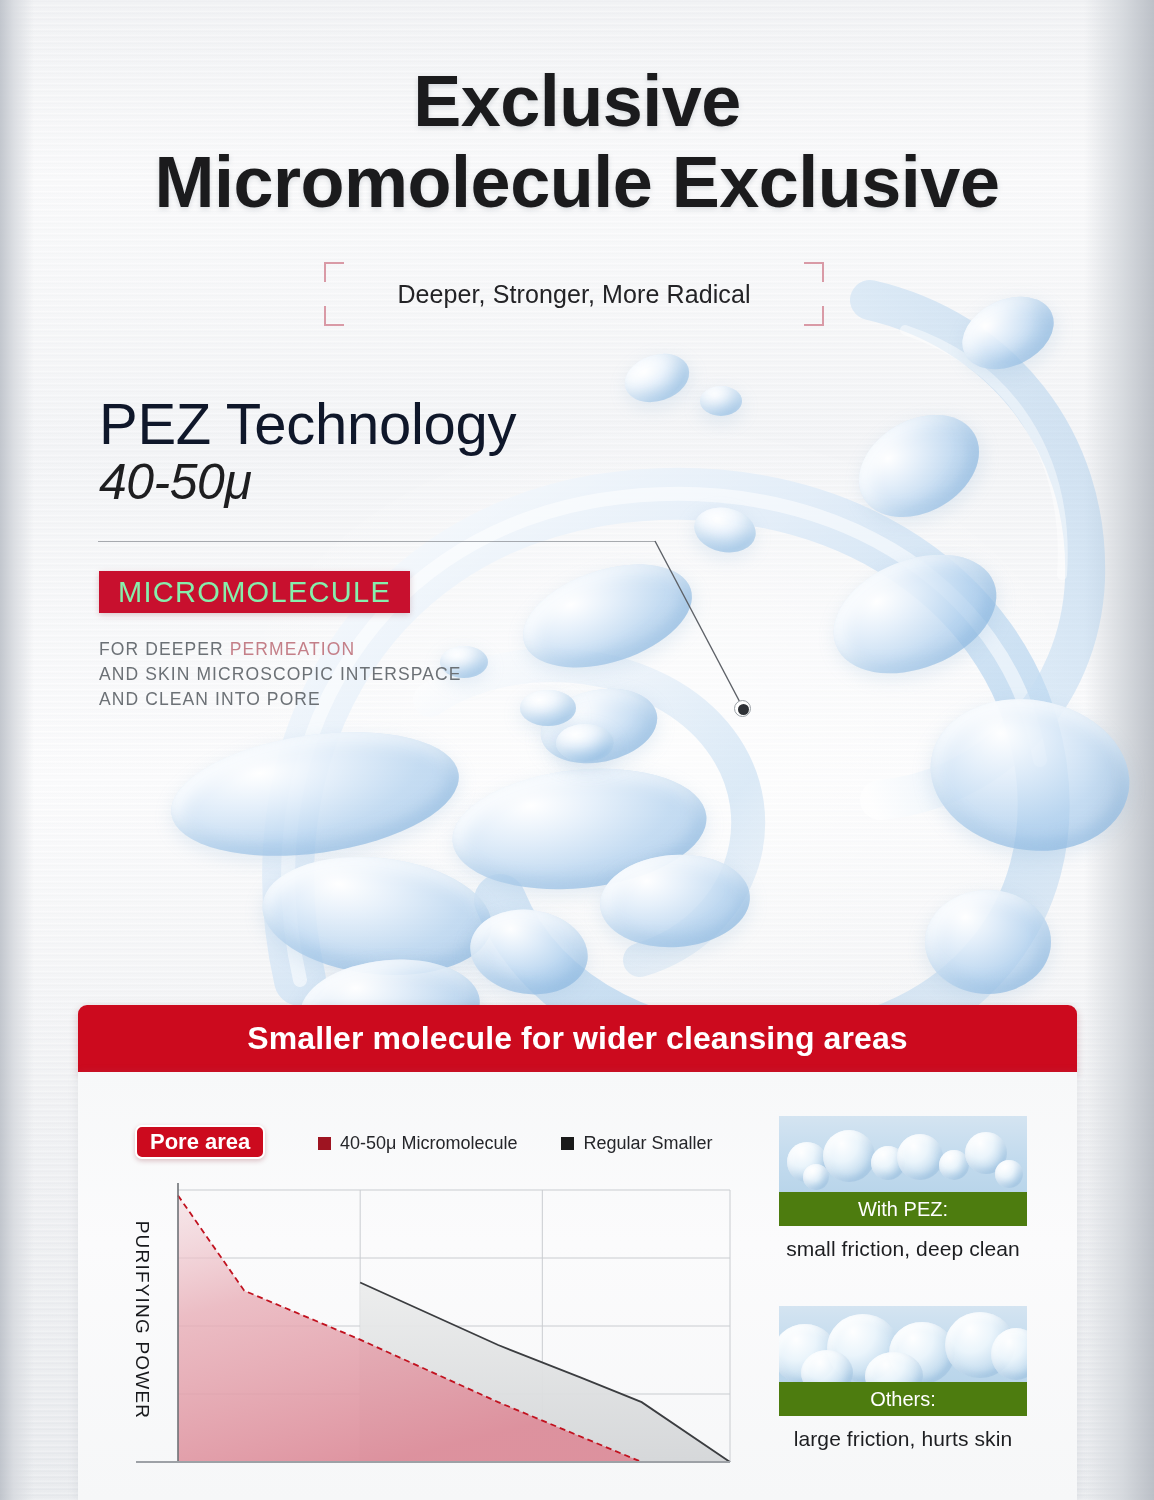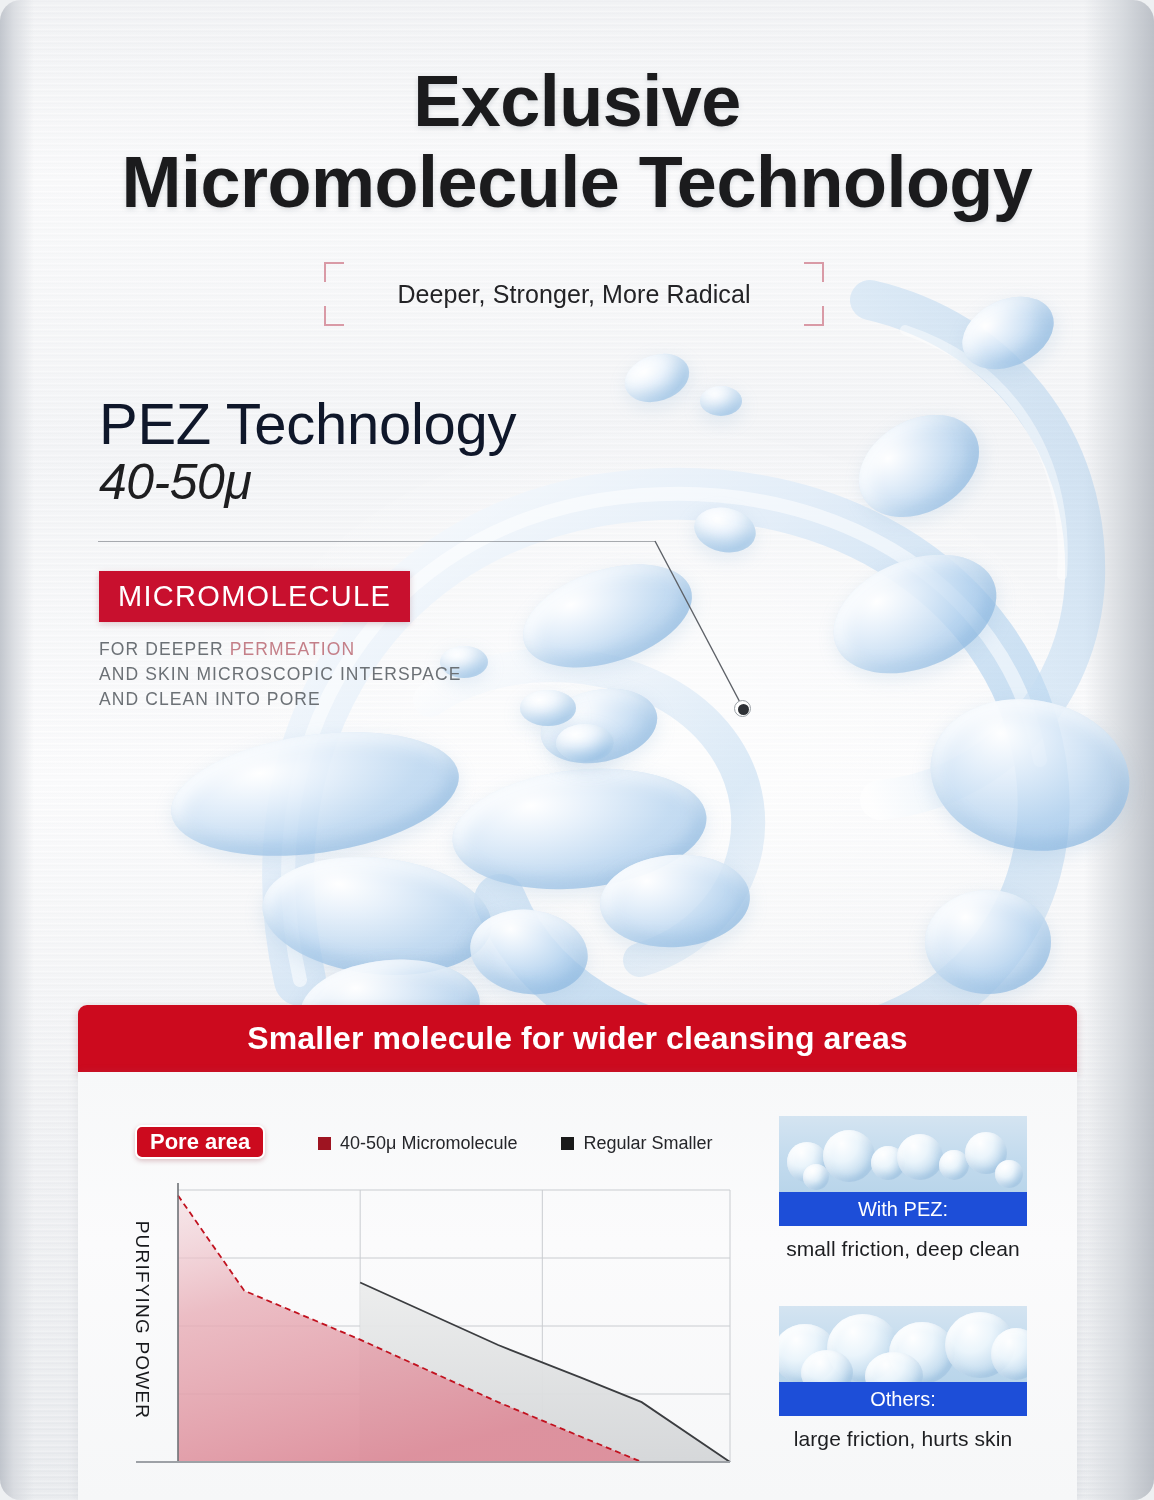--- a/index.html
+++ b/index.html
@@ -6,21 +6,21 @@
   * { margin:0; padding:0; box-sizing:border-box; }
   html,body { width:1154px; height:1500px; }
   body {
     font-family:"Liberation Sans", sans-serif;
     position:relative;
     overflow:hidden;
     background:#eef0f2;
   }
 
   
-  #stage { position:absolute; inset:0; overflow:hidden;border-radius:21px; }
+  #stage { position:absolute; inset:0; overflow:hidden; }
 
   .metal {
     position:absolute; inset:0;
     background:
       linear-gradient(180deg,#f2f3f5 0%,#fbfbfc 12%,#f4f5f7 30%,#fdfdfe 52%,#f1f2f4 74%,#e9ebee 100%),
       linear-gradient(90deg,#e6e8eb 0%,#fafbfc 18%,#f3f4f6 34%,#fdfdfe 55%,#eef0f3 78%,#dcdee2 100%);
   }
   .metal::after{
     content:"";
     position:absolute; inset:0;
@@ -72,22 +72,22 @@
     color:#0f172a; letter-spacing:-.3px; line-height:1; }
   .pez-size{ position:absolute; left:99px; top:457px; font-size:50px; font-weight:400;
     color:#1e1e20; letter-spacing:-.5px; line-height:1;font-style:italic; }
 
   .rule{ position:absolute; left:98px; top:541px; width:557px; height:1px; background:#8c9096; opacity:.75; }
   .lead-diag{ position:absolute; left:600px; top:520px; width:190px; height:220px; pointer-events:none; }
   .dot{ position:absolute; left:734px; top:700px; width:17px; height:17px; border-radius:50%;
     border:1px solid #9aa0a6; background:#fff; }
   .dot i{ position:absolute; left:3px; top:3px; width:11px; height:11px; border-radius:50%; background:#2e3136; display:block; }
 
-  .badge-micro{ position:absolute; left:99px; top:571px; height:51px; padding:0 19px;
-    display:flex; align-items:center; background:#c8102e; color:#ffffff;
+  .badge-micro{ position:absolute; left:99px; top:571px; height:42px; padding:0 19px;
+    display:flex; align-items:center; background:#c8102e; color:#86efac;
     font-size:29px; font-weight:400; letter-spacing:1.3px;
     box-shadow:0 2px 6px rgba(130,30,45,.22); }
 
   .micro-desc{ position:absolute; left:99px; top:637px; font-size:17.5px; line-height:1.42;
     color:#6c7176; letter-spacing:1.1px; }
   .micro-desc .hl{ color:#c47f88; }
 
   
   .banner{ position:absolute; left:78px; top:1005px; width:999px; height:67px;
     background:#cc0a1e; border-radius:9px 9px 0 0;
@@ -115,21 +115,21 @@
   .ylabel span{ transform:rotate(90deg); white-space:nowrap; font-size:19px;
     letter-spacing:1.2px; color:#18191c; font-weight:400; }
 
   
   .panel{ position:absolute; width:248px; }
   .panel .pic{ width:248px; height:76px; position:relative; overflow:hidden;
     background:linear-gradient(180deg,#d4e4f1 0%,#c3dbee 55%,#b9d5ea 100%); }
   .panel .pic .bub{ position:absolute; border-radius:50%;
     background:radial-gradient(ellipse at 36% 26%, rgba(255,255,255,.98) 0%, rgba(240,248,253,.88) 34%, rgba(186,214,236,.70) 72%, rgba(205,226,242,.45) 100%);
     box-shadow:inset -3px -4px 7px rgba(125,170,210,.40), inset 3px 4px 8px rgba(255,255,255,.9); }
-  .panel .cap{ width:248px; height:34px; background:#1d4ed8; color:#fff;
+  .panel .cap{ width:248px; height:34px; background:#4d7c0f; color:#fff;
     display:flex; align-items:center; justify-content:center;
     font-size:20px; font-weight:400; }
   .panel .sub{ width:248px; margin-top:11px; text-align:center;
     font-size:21px; color:#1d1e21; letter-spacing:.1px; }
 
   #p1{ left:779px; top:1116px; }
   #p2{ left:779px; top:1306px; }
 </style>
 </head>
 <body>
@@ -188,21 +188,21 @@
     <div class="blob small" style="left:694px; top:508px; width:62px;  height:44px; transform:rotate(12deg);"></div>
     <div class="blob small" style="left:520px; top:690px; width:56px;  height:36px;"></div>
     <div class="blob small" style="left:440px; top:646px; width:48px;  height:32px;"></div>
     <div class="blob small" style="left:556px; top:724px; width:58px;  height:38px;"></div>
     <div class="blob" style="left:300px;  top:960px;  width:180px; height:96px;  transform:rotate(-5deg);"></div>
     <div class="blob" style="left:960px;  top:300px;  width:96px;  height:66px;  transform:rotate(-25deg);"></div>
   </div>
 
   <div class="title-wrap">
     <div class="title-l1">Exclusive</div>
-    <div class="title-l2">Micromolecule Technology</div>
+    <div class="title-l2">Micromolecule Exclusive</div>
   </div>
 
   <div class="tagline-box">
     <span class="brk tl"></span>
     <span class="brk tr"></span>
     <span class="brk bl"></span>
     <span class="brk br"></span>
     <div class="tagline">Deeper, Stronger, More Radical</div>
   </div>
 

